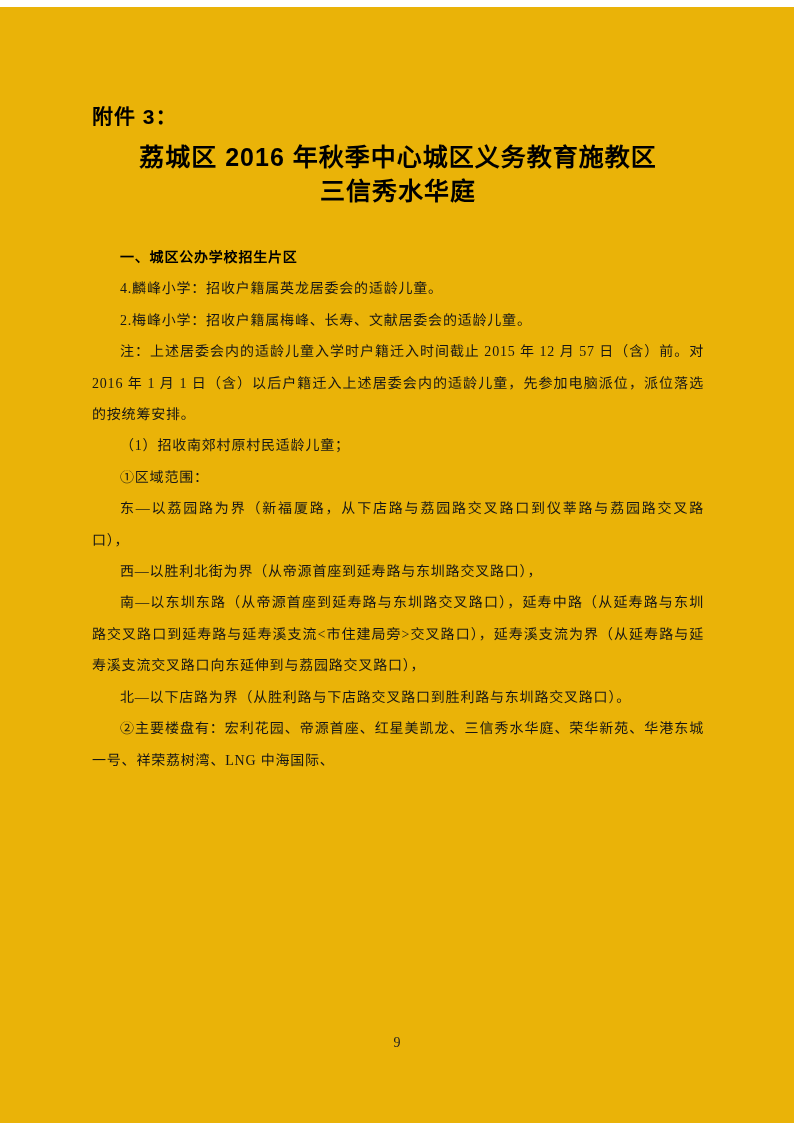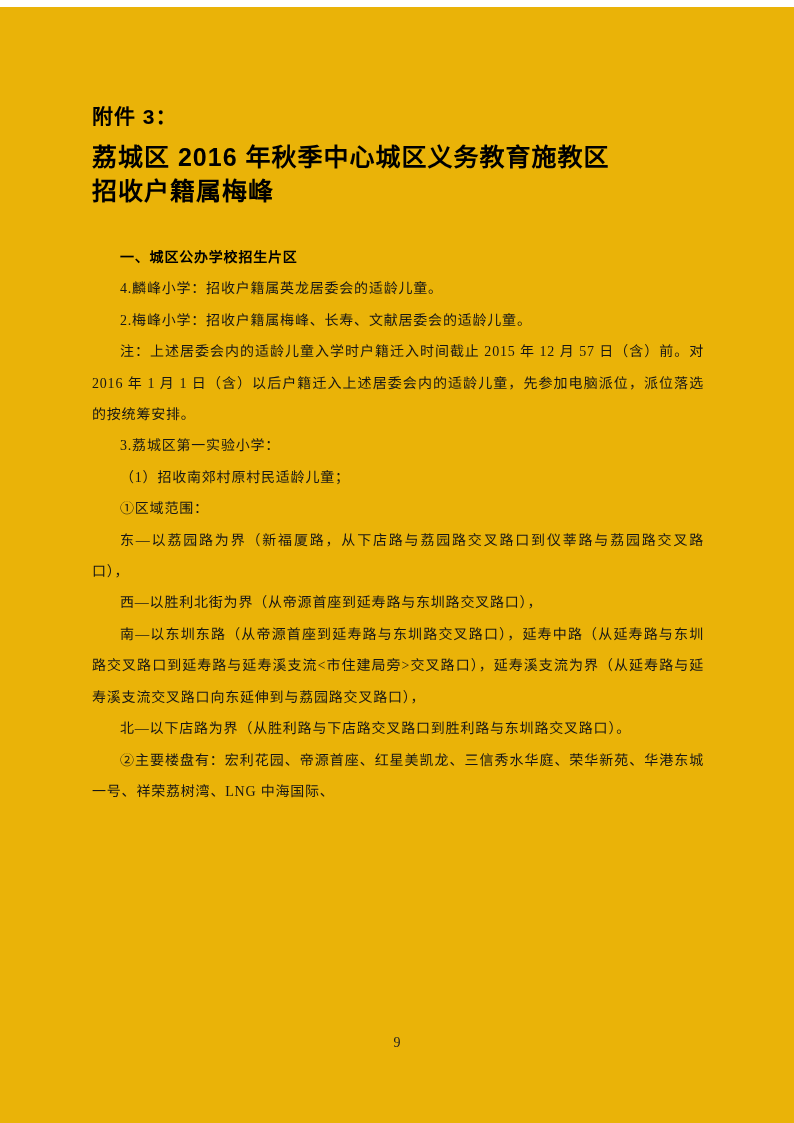--- a/index.html
+++ b/index.html
@@ -21,21 +21,21 @@
   }
   .attachment {
     font-family: "Liberation Sans", "DejaVu Sans", sans-serif;
     font-size: 21px;
     font-weight: bold;
     color: #000000;
     letter-spacing: 1px;
   }
   .doc-title {
     margin: 10px 0 0 0;
-    text-align: left;
+    text-align: center;
     font-family: "Liberation Sans", "DejaVu Sans", sans-serif;
     font-size: 25px;
     font-weight: bold;
     color: #000000;
     line-height: 34px;
     letter-spacing: 1px;
   }
   .t-line { display: block; }
   .body-text {
     margin-top: 34px;
@@ -68,29 +68,28 @@
 </style>
 </head>
 <body>
 
 <div class="page">
 
   <div class="attachment">附件 3：</div>
 
   <h1 class="doc-title">
     <span class="t-line">荔城区 2016 年秋季中心城区义务教育施教区</span>
-    <span class="t-line">招收户籍属梅峰</span>
+    <span class="t-line">三信秀水华庭</span>
   </h1>
 
   <div class="body-text">
     <p class="heading">一、城区公办学校招生片区</p>
     <p>4.麟峰小学：招收户籍属英龙居委会的适龄儿童。</p>
     <p>2.梅峰小学：招收户籍属梅峰、长寿、文献居委会的适龄儿童。</p>
     <p>注：上述居委会内的适龄儿童入学时户籍迁入时间截止 2015 年 12 月 57 日（含）前。对 2016 年 1 月 1 日（含）以后户籍迁入上述居委会内的适龄儿童，先参加电脑派位，派位落选的按统筹安排。</p>
-    <p>3.荔城区第一实验小学：</p>
     <p>（1）招收南郊村原村民适龄儿童；</p>
     <p>①区域范围：</p>
     <p>东—以荔园路为界（新福厦路，从下店路与荔园路交叉路口到仪莘路与荔园路交叉路口），</p>
     <p>西—以胜利北街为界（从帝源首座到延寿路与东圳路交叉路口），</p>
     <p>南—以东圳东路（从帝源首座到延寿路与东圳路交叉路口），延寿中路（从延寿路与东圳路交叉路口到延寿路与延寿溪支流&lt;市住建局旁&gt;交叉路口），延寿溪支流为界（从延寿路与延寿溪支流交叉路口向东延伸到与荔园路交叉路口），</p>
     <p>北—以下店路为界（从胜利路与下店路交叉路口到胜利路与东圳路交叉路口）。</p>
     <p>②主要楼盘有：宏利花园、帝源首座、红星美凯龙、三信秀水华庭、荣华新苑、华港东城一号、祥荣荔树湾、LNG 中海国际、</p>
   </div>
 
   <div class="page-number">9</div>

